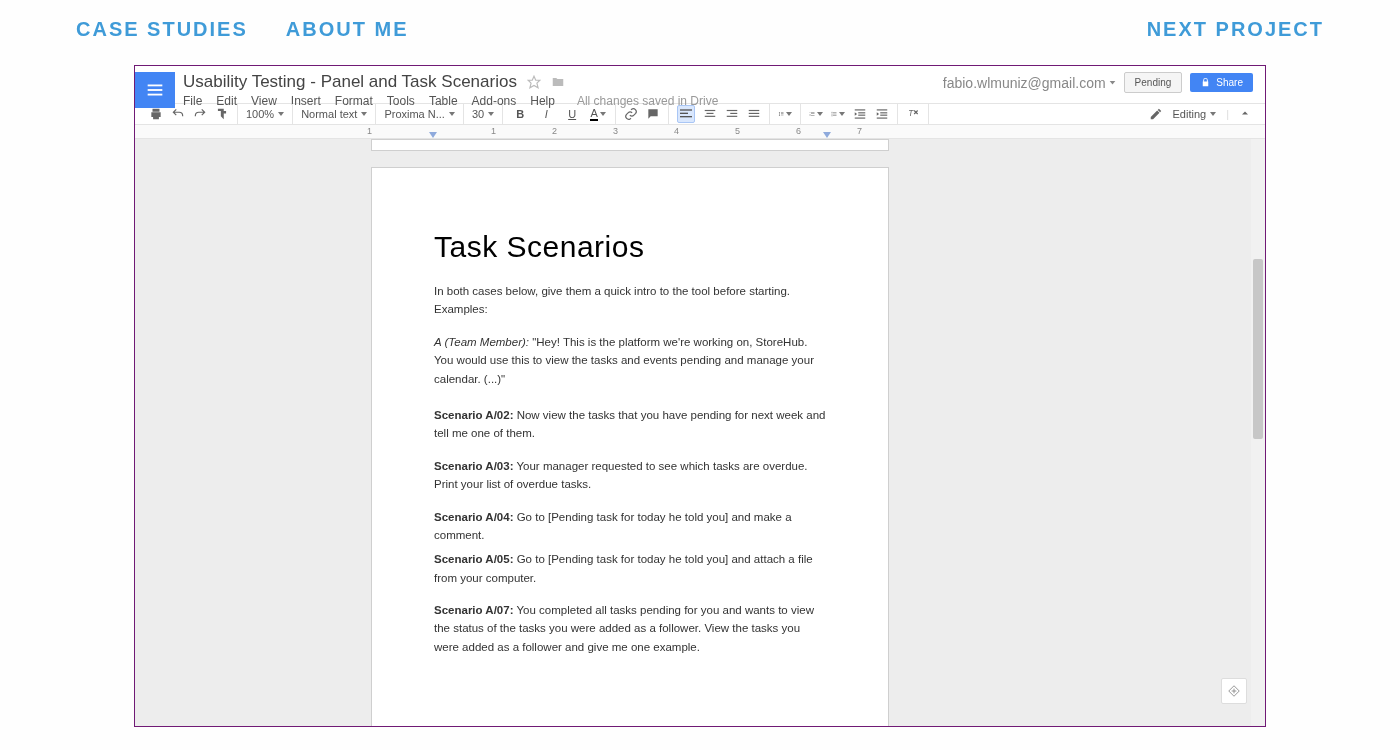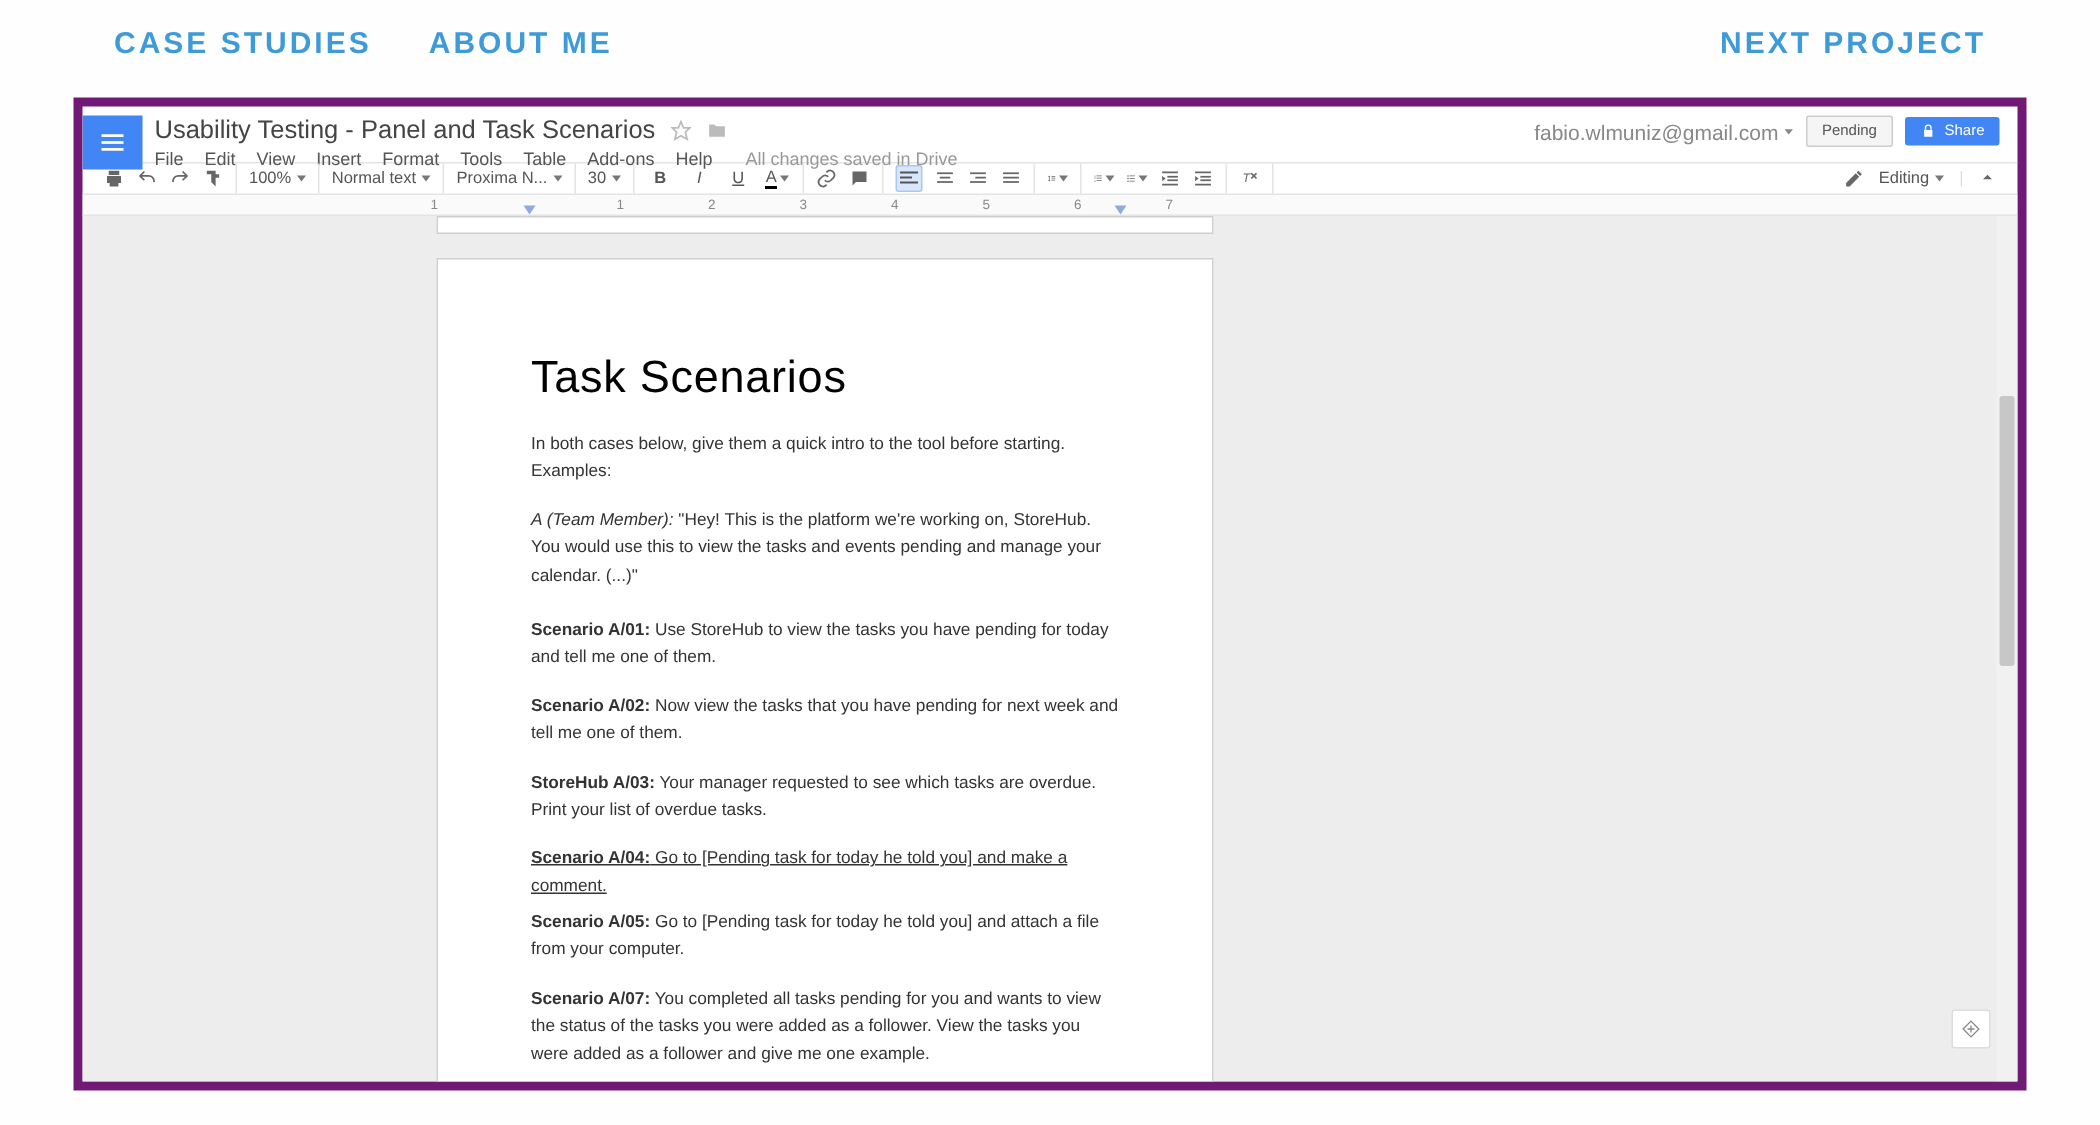--- a/index.html
+++ b/index.html
@@ -5,21 +5,21 @@
     * { margin: 0; padding: 0; box-sizing: border-box; }
     body { font-family: Arial, Helvetica, sans-serif; background: #fefefe; width: 1400px; height: 750px; overflow: hidden; }
 
     
     .site-nav { display: flex; align-items: center; padding: 18px 76px 24px; }
     .site-nav .left { display: flex; gap: 38px; }
     .site-nav a { text-decoration: none; color: #3f9bd8; letter-spacing: 2px; font-weight: 600; font-size: 20px; }
     .site-nav .right { margin-left: auto; }
 
     
-    .docs-wrap { margin: 0 auto; width: 1302px; height: 662px; background: #fff; border: 6px solid #701a75; position: relative; overflow: hidden; }
+    .docs-wrap { margin: 0 auto; width: 1132px; height: 662px; background: #fff; border: 1px solid #701a75; position: relative; overflow: hidden; }
 
     
     .docs-header { display: flex; align-items: flex-start; padding: 6px 12px 0 0; height: 37px; border-bottom: 0; }
     .docs-logo { width: 40px; height: 36px; background: #4285f4; display: flex; align-items: center; justify-content: center; margin: 0 8px 0 0; }
     .docs-logo svg { width: 26px; height: 22px; }
     .docs-titlecol { display: flex; flex-direction: column; gap: 0; flex: 1; }
     .docs-title-row { display: flex; align-items: center; gap: 10px; }
     .docs-title { font-size: 17px; color: #444; }
     .star-icon svg, .folder-icon svg { width: 14px; height: 14px; display: block; }
     .menubar { display: flex; gap: 14px; font-size: 12px; color: #555; padding-top: 2px; }
@@ -55,21 +55,21 @@
     
     .canvas { background: #ededed; height: calc(100% - 37px - 22px - 14px); position: relative; overflow: hidden; }
     .page-shadow-top { position: absolute; top: 0; left: 236px; width: 518px; height: 12px; background: #fff; border: 1px solid #cfcfcf; }
     .page { position: absolute; top: 28px; left: 236px; width: 518px; bottom: -80px; background: #fff; border: 1px solid #cfcfcf; padding: 62px 62px 0; }
     .doc-h1 { font-size: 30px; font-weight: 400; color: #000000; letter-spacing: 0.5px; margin-bottom: 18px; }
     .doc-body { font-size: 11.5px; color: #333; line-height: 1.6; }
     .doc-body p { margin-bottom: 14px; }
     .doc-body .intro2 { margin-bottom: 18px; }
     .scen-label { font-weight: 700; }
     .scen-p { margin-bottom: 14px; }
-    .scen-p.tight { margin-bottom: 6px; text-decoration: underline; }
+    .scen-p.tight { margin-bottom: 6px; }
     em.role { font-style: italic; }
 
     
     .scrollbar { position: absolute; right: 0; top: 0; width: 14px; height: 100%; background: #f1f1f1; }
     .scrollbar-thumb { position: absolute; right: 2px; width: 10px; top: 120px; height: 180px; background: #c7c7c7; border-radius: 2px; }
 
     
     .fab { position: absolute; right: 18px; bottom: 22px; width: 26px; height: 26px; background: #fff; border: 1px solid #ddd; border-radius: 2px; display: flex; align-items: center; justify-content: center; }
     .fab svg { width: 14px; height: 14px; }
   </style>
@@ -337,23 +337,22 @@
 
   <div class="canvas">
     <div class="page-shadow-top"></div>
     <div class="page">
       <h1 class="doc-h1">Task Scenarios</h1>
       <div class="doc-body">
         <p>In both cases below, give them a quick intro to the tool before starting. Examples:</p>
         <p class="intro2">
           <em class="role">A (Team Member):</em><span> "Hey! This is the platform we're working on, StoreHub. You would use this to view the tasks and events pending and manage your calendar. (...)"</span>
         </p>
-        <p class="scen-p"><span class="scen-label">Scenario A/01:</span><span> Use StoreHub to view the tasks you have pending for today and tell me one of them.</span></p>
         <p class="scen-p"><span class="scen-label">Scenario A/02:</span><span> Now view the tasks that you have pending for next week and tell me one of them.</span></p>
-        <p class="scen-p"><span class="scen-label">StoreHub A/03:</span><span> Your manager requested to see which tasks are overdue. Print your list of overdue tasks.</span></p>
+        <p class="scen-p"><span class="scen-label">Scenario A/03:</span><span> Your manager requested to see which tasks are overdue. Print your list of overdue tasks.</span></p>
         <p class="scen-p tight"><span class="scen-label">Scenario A/04:</span><span> Go to [Pending task for today he told you] and make a comment.</span></p>
         <p class="scen-p"><span class="scen-label">Scenario A/05:</span><span> Go to [Pending task for today he told you] and attach a file from your computer.</span></p>
         <p class="scen-p"><span class="scen-label">Scenario A/07:</span><span> You completed all tasks pending for you and wants to view the status of the tasks you were added as a follower. View the tasks you were added as a follower and give me one example.</span></p>
 
       </div>
     </div>
 
     <div class="scrollbar">
       <div class="scrollbar-thumb"></div>
     </div>

